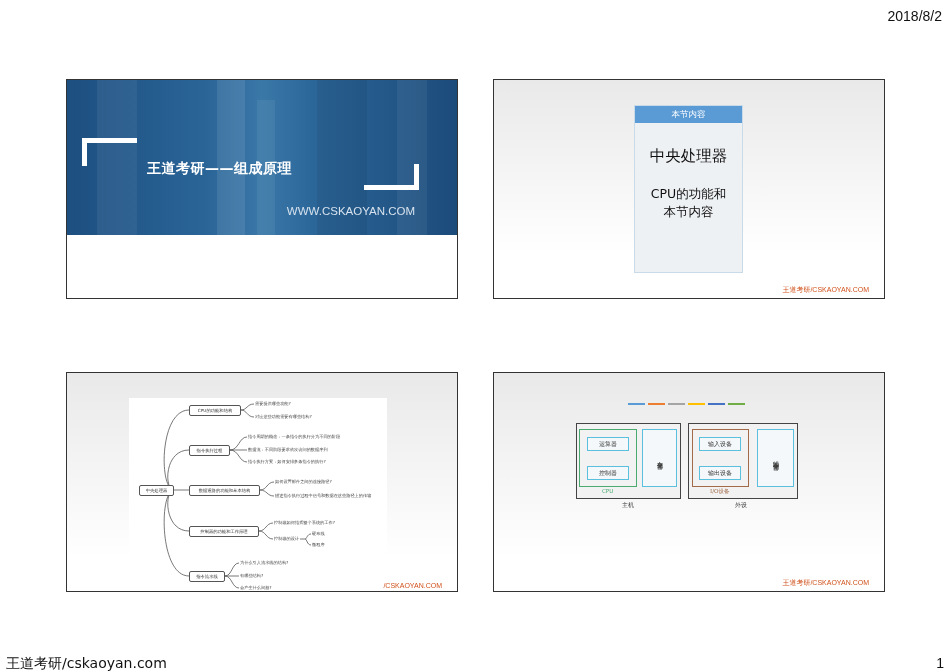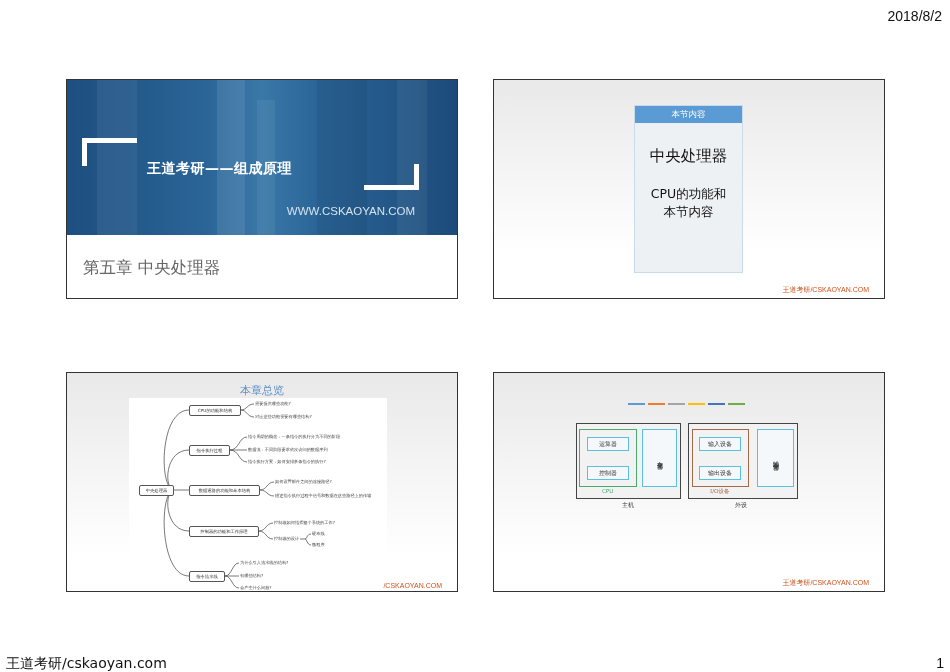--- a/index.html
+++ b/index.html
@@ -63,37 +63,35 @@
     <div class="bld" style="left:30px;top:0;width:40px;height:155px;"></div>
     <div class="bld" style="left:150px;top:0;width:28px;height:155px;background:rgba(255,255,255,0.09);"></div>
     <div class="bld" style="left:190px;top:20px;width:18px;height:135px;"></div>
     <div class="bld" style="left:250px;top:0;width:50px;height:155px;background:rgba(0,0,0,0.06);"></div>
     <div class="bld" style="left:330px;top:0;width:30px;height:155px;"></div>
     <div class="s1-bracket-tl"></div>
     <div class="s1-bracket-br"></div>
     <div class="s1-title">王道考研——组成原理</div>
     <div class="s1-url">WWW.CSKAOYAN.COM</div>
   </div>
-  <div class="s1-chapter">第五章 中央处理器</div>
 </div>
 
 <div class="slide" id="slide2">
   <div class="s2-card">
     <div class="s2-card-header">本节内容</div>
     <div class="s2-main">中央处理器</div>
     <div class="s2-sub">
       <div>CPU的功能和</div>
       <div>本节内容</div>
     </div>
   </div>
   <div class="watermark">王道考研/CSKAOYAN.COM</div>
 </div>
 
 <div class="slide" id="slide3">
-  <div class="s3-title">本章总览</div>
   <div class="s3-map">
     <svg width="258" height="192" viewBox="0 0 258 192">
       <g fill="none" stroke="#555" stroke-width="0.8">
 
         <path d="M45 92 C 30 92, 30 12, 60 12"></path>
         <path d="M45 92 C 35 92, 35 52, 60 52"></path>
         <path d="M45 92 L 60 92"></path>
         <path d="M45 92 C 35 92, 35 133, 60 133"></path>
         <path d="M45 92 C 30 92, 30 178, 60 178"></path>
 

